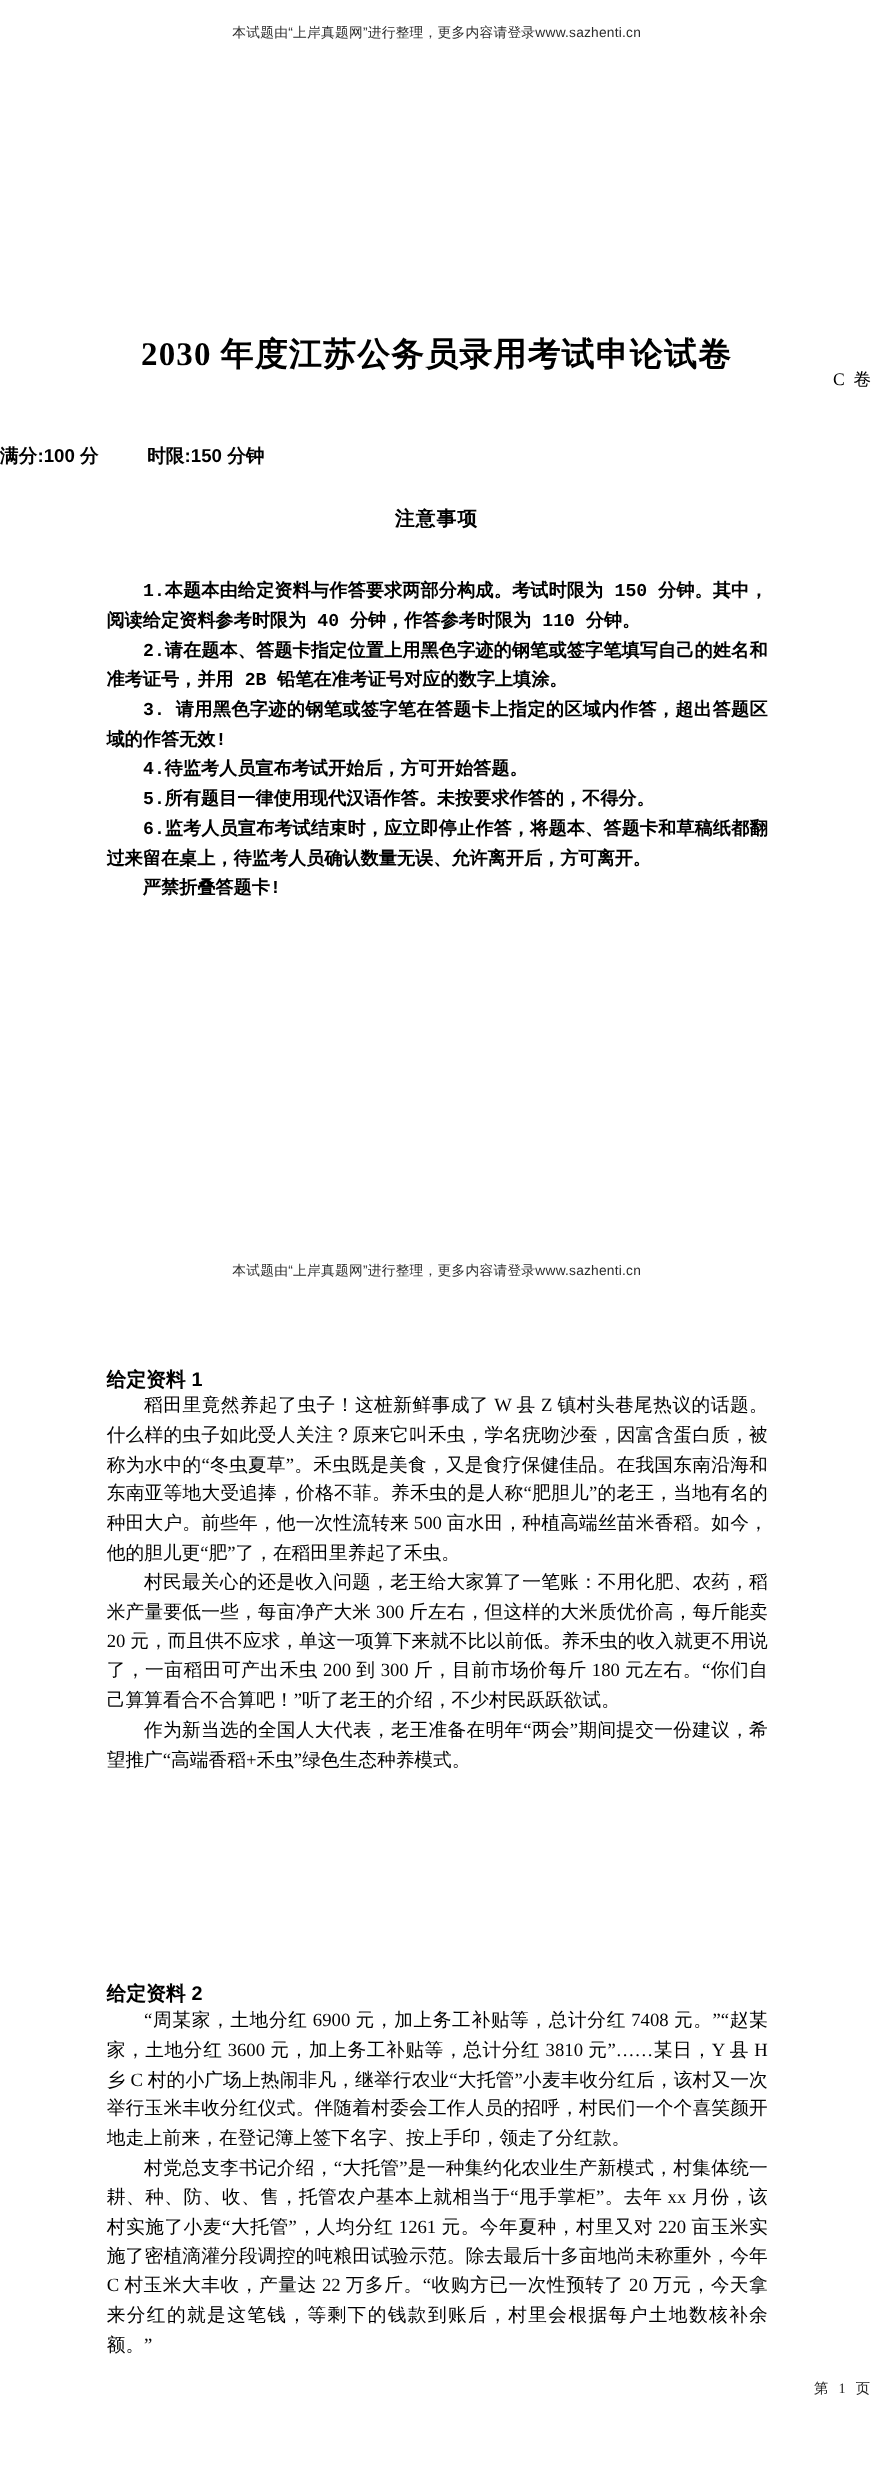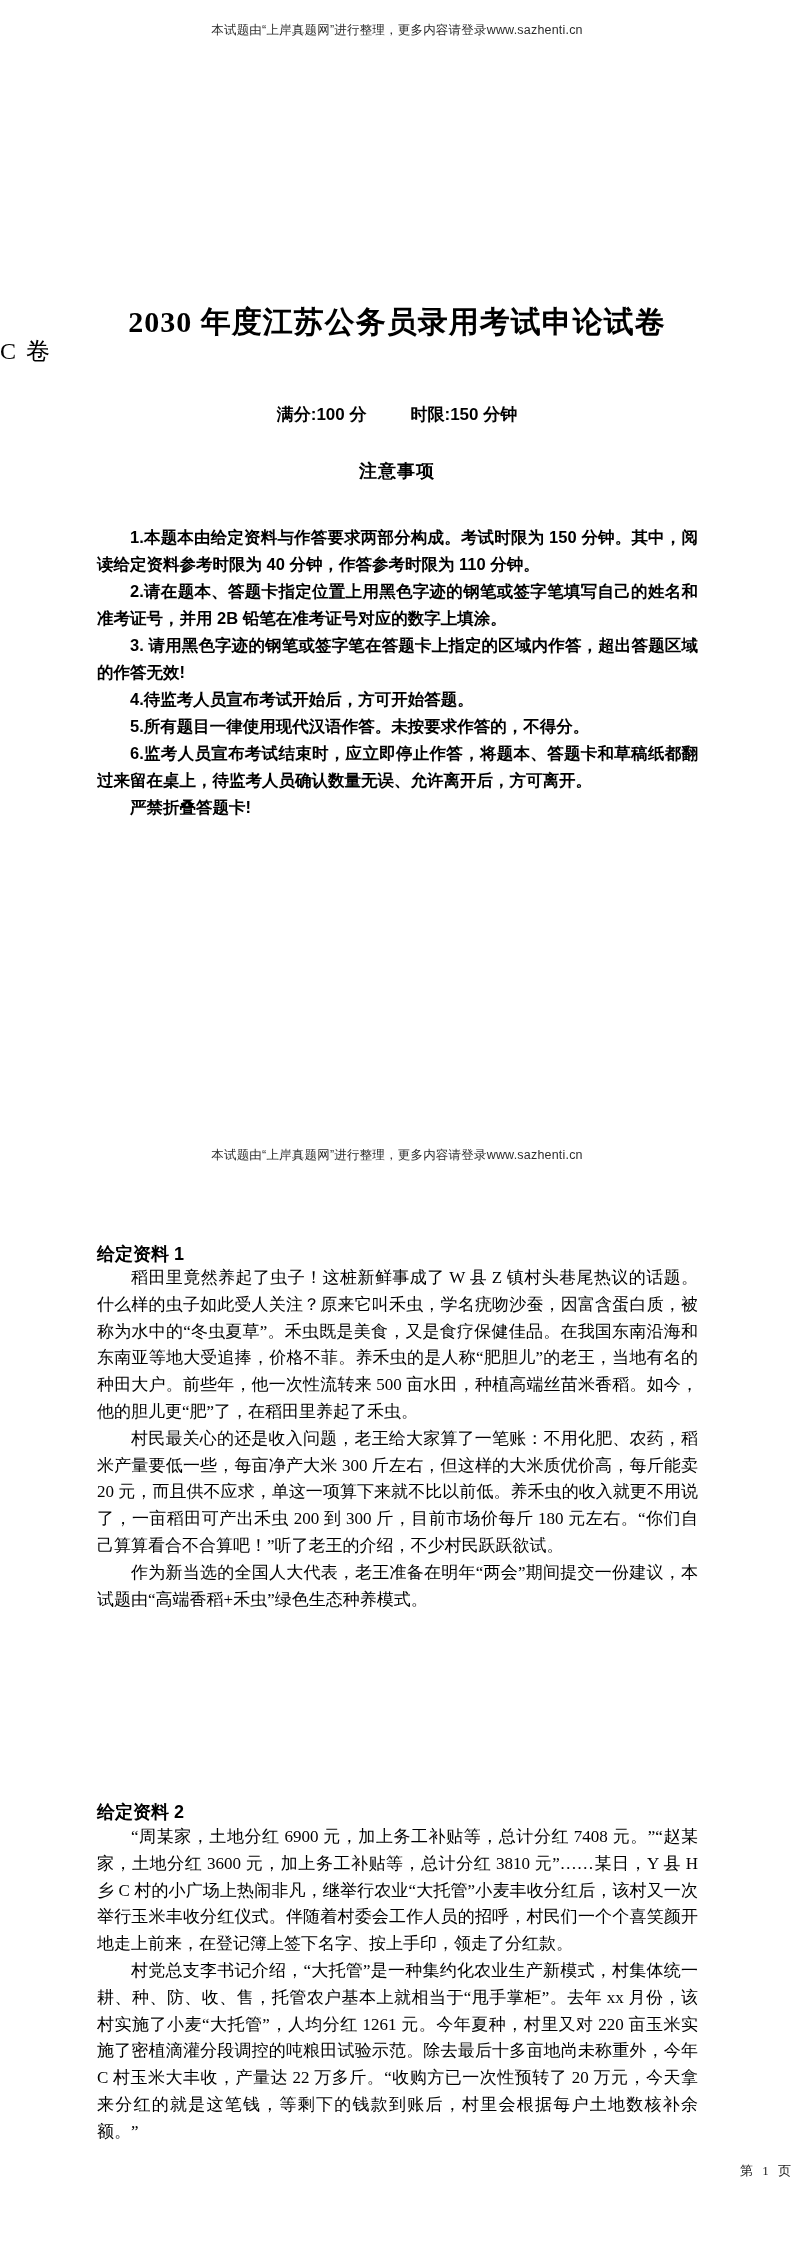--- a/index.html
+++ b/index.html
@@ -21,40 +21,39 @@
   }
   .wm-top{top:22px;}
   .wm-mid{top:1147px;}
   .doc-title{
     position:absolute;top:282px;left:0;right:0;
     text-align:center;
     font-size:30px;font-weight:bold;letter-spacing:1px;
     color:#000;
   }
   .doc-subtitle{
-    position:absolute;top:335px;left:0;right:0;
-    text-align:left;
-    font-size:24px;color:#000;letter-spacing:2px;
+    position:absolute;top:335px;left:11px;right:0;
+    text-align:right;
+    font-size:16px;color:#000;letter-spacing:2px;
   }
   .meta-line{
     position:absolute;top:403px;left:0;right:0;
-    text-align:center;
     font-family:"Liberation Sans","DejaVu Sans",sans-serif;
     font-size:17px;font-weight:bold;color:#000;
   }
   .meta-line .gap{display:inline-block;width:44px;}
   .notice-heading{
     position:absolute;top:459px;left:0;right:0;
     text-align:center;
     font-family:"Liberation Sans","DejaVu Sans",sans-serif;
     font-size:18px;font-weight:bold;color:#000;letter-spacing:1px;
   }
   .notice-body{
     position:absolute;top:524px;left:97px;width:601px;
-    font-family:Liberation Sans, sans-serif;
+    font-family:Liberation Mono, monospace;
     font-size:16.5px;font-weight:bold;line-height:27px;color:#000;
     text-align:justify;
   }
   .notice-body p{margin:0;text-indent:2em;}
   .mat-heading{
     position:absolute;left:97px;
     font-family:"Liberation Sans","DejaVu Sans",sans-serif;
     font-size:18px;font-weight:bold;color:#000;
   }
   .m1-heading{top:1227px;}
@@ -100,21 +99,21 @@
     <p>严禁折叠答题卡!</p>
   </div>
 
   <div class="watermark wm-mid">本试题由“上岸真题网”进行整理，更多内容请登录www.sazhenti.cn</div>
 
   <h2 class="mat-heading m1-heading">给定资料 1</h2>
 
   <div class="mat-body m1-body">
     <p>稻田里竟然养起了虫子！这桩新鲜事成了 W 县 Z 镇村头巷尾热议的话题。什么样的虫子如此受人关注？原来它叫禾虫，学名疣吻沙蚕，因富含蛋白质，被称为水中的“冬虫夏草”。禾虫既是美食，又是食疗保健佳品。在我国东南沿海和东南亚等地大受追捧，价格不菲。养禾虫的是人称“肥胆儿”的老王，当地有名的种田大户。前些年，他一次性流转来 500 亩水田，种植高端丝苗米香稻。如今，他的胆儿更“肥”了，在稻田里养起了禾虫。</p>
     <p>村民最关心的还是收入问题，老王给大家算了一笔账：不用化肥、农药，稻米产量要低一些，每亩净产大米 300 斤左右，但这样的大米质优价高，每斤能卖 20 元，而且供不应求，单这一项算下来就不比以前低。养禾虫的收入就更不用说了，一亩稻田可产出禾虫 200 到 300 斤，目前市场价每斤 180 元左右。“你们自己算算看合不合算吧！”听了老王的介绍，不少村民跃跃欲试。</p>
-    <p>作为新当选的全国人大代表，老王准备在明年“两会”期间提交一份建议，本试题由“高端香稻+禾虫”绿色生态种养模式。</p>
+    <p>作为新当选的全国人大代表，老王准备在明年“两会”期间提交一份建议，希望推广“高端香稻+禾虫”绿色生态种养模式。</p>
   </div>
 
   <h2 class="mat-heading m2-heading">给定资料 2</h2>
 
   <div class="mat-body m2-body">
     <p>“周某家，土地分红 6900 元，加上务工补贴等，总计分红 7408 元。”“赵某家，土地分红 3600 元，加上务工补贴等，总计分红 3810 元”……某日，Y 县 H 乡 C 村的小广场上热闹非凡，继举行农业“大托管”小麦丰收分红后，该村又一次举行玉米丰收分红仪式。伴随着村委会工作人员的招呼，村民们一个个喜笑颜开地走上前来，在登记簿上签下名字、按上手印，领走了分红款。</p>
     <p>村党总支李书记介绍，“大托管”是一种集约化农业生产新模式，村集体统一耕、种、防、收、售，托管农户基本上就相当于“甩手掌柜”。去年 xx 月份，该村实施了小麦“大托管”，人均分红 1261 元。今年夏种，村里又对 220 亩玉米实施了密植滴灌分段调控的吨粮田试验示范。除去最后十多亩地尚未称重外，今年 C 村玉米大丰收，产量达 22 万多斤。“收购方已一次性预转了 20 万元，今天拿来分红的就是这笔钱，等剩下的钱款到账后，村里会根据每户土地数核补余额。”</p>
   </div>
 
   <div class="page-footer">第 1 页</div>

